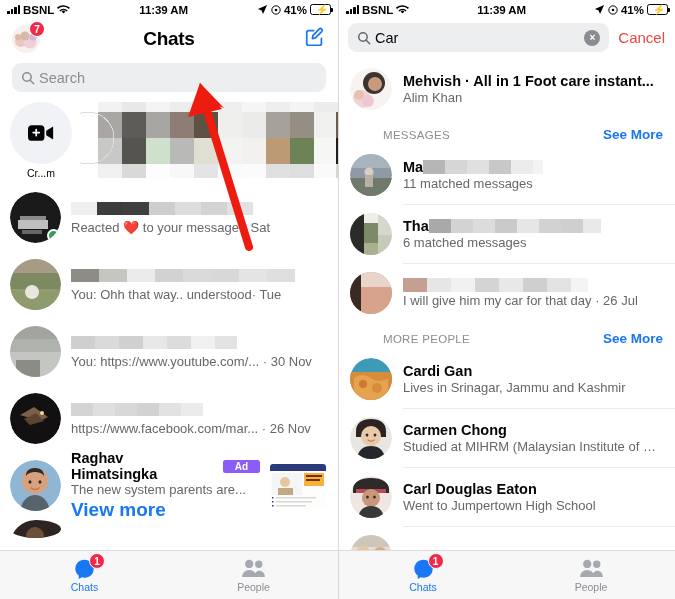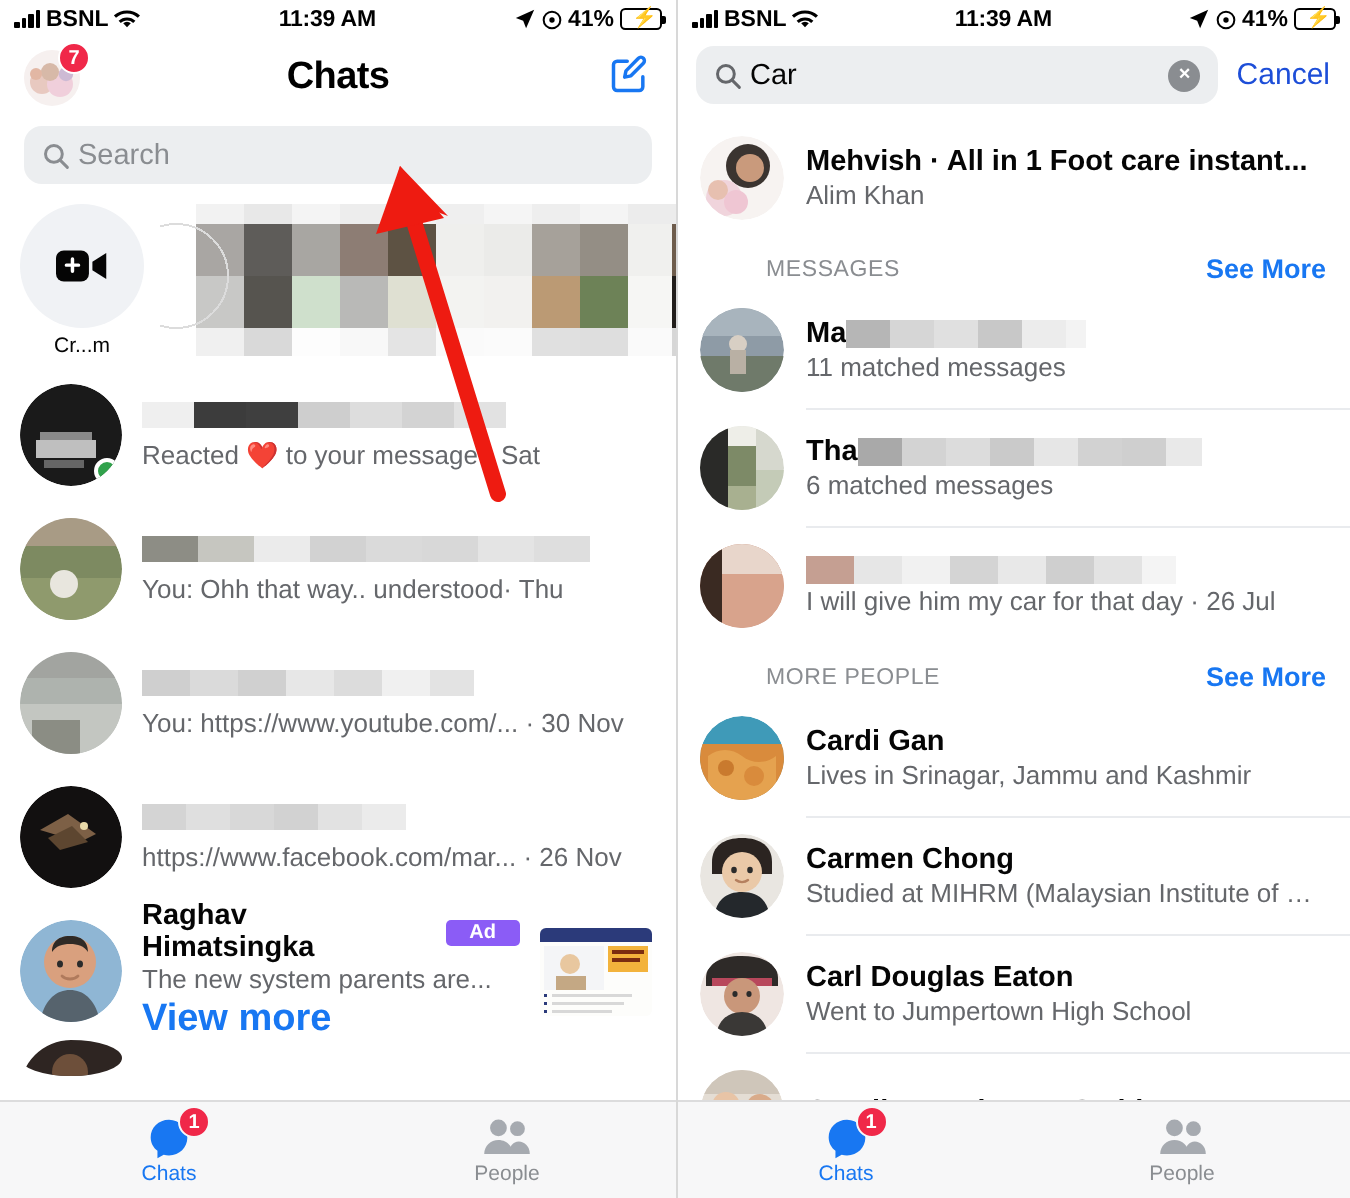--- a/index.html
+++ b/index.html
@@ -39,21 +39,21 @@
   .compose{ margin-left:auto; z-index:2; }
 
   
   .searchwrap{ padding:4px 12px 8px; }
   .searchbar{ height:29px; background:#eceef0; border-radius:9px;
     display:flex; align-items:center; padding:0 9px; gap:4px; }
   .searchbar .txt{ font-size:14.5px; color:#8a8d91; }
   .searchbar .txt.filled{ color:#050505; }
   .searchrow{ display:flex; align-items:center; gap:9px; padding:4px 10px 8px 9px; }
   .searchrow .searchbar{ flex:1; }
-  .cancel{ font-size:15px; color:#1d4ed8; white-space:nowrap; }
+  .cancel{ font-size:15px; color:#ef4444; white-space:nowrap; }
   .clear-x{ margin-left:auto; width:16px; height:16px; border-radius:50%;
     background:#8a8d91; color:#fff; font-size:10px; display:flex;
     align-items:center; justify-content:center; line-height:1; font-weight:bold; }
 
   
   .stories{ display:flex; align-items:flex-start; gap:8px; padding:2px 0 6px 10px;
     height:84px; overflow:hidden; }
   .story{ width:62px; flex:0 0 62px; text-align:center; }
   .story .thumb{ width:62px; height:62px; border-radius:50%; overflow:hidden; position:relative;}
   .room .thumb{ background:#f0f2f5; display:flex; align-items:center; justify-content:center; }
@@ -297,21 +297,21 @@
               <rect x="0" y="0" width="28" height="13" fill="#8d8d85"></rect>
               <rect x="28" y="0" width="28" height="13" fill="#c6c6c0"></rect>
               <rect x="56" y="0" width="28" height="13" fill="#ebebeb"></rect>
               <rect x="84" y="0" width="28" height="13" fill="#d2d2d2"></rect>
               <rect x="112" y="0" width="28" height="13" fill="#dadada"></rect>
               <rect x="140" y="0" width="28" height="13" fill="#d8d8d8"></rect>
               <rect x="168" y="0" width="28" height="13" fill="#e4e4e4"></rect>
               <rect x="196" y="0" width="28" height="13" fill="#dedede"></rect>
             </svg>
           </div>
-          <div class="preview">You: Ohh that way.. understood· Thu</div>
+          <div class="preview">You: Ohh that way.. understood· Tue</div>
         </div>
       </div>
 
       <div class="chatrow">
         <div class="ava">
           <svg width="51" height="51" viewBox="0 0 51 51">
             <circle cx="25.5" cy="25.5" r="25.5" fill="#aeb3ae"></circle>
             <rect x="0" y="26" width="51" height="25" fill="#c3c6c1"></rect>
             <rect x="6" y="34" width="24" height="17" fill="#8b8d84"></rect>
             <rect x="0" y="0" width="51" height="13" fill="#9a9a96" opacity=".6"></rect>

